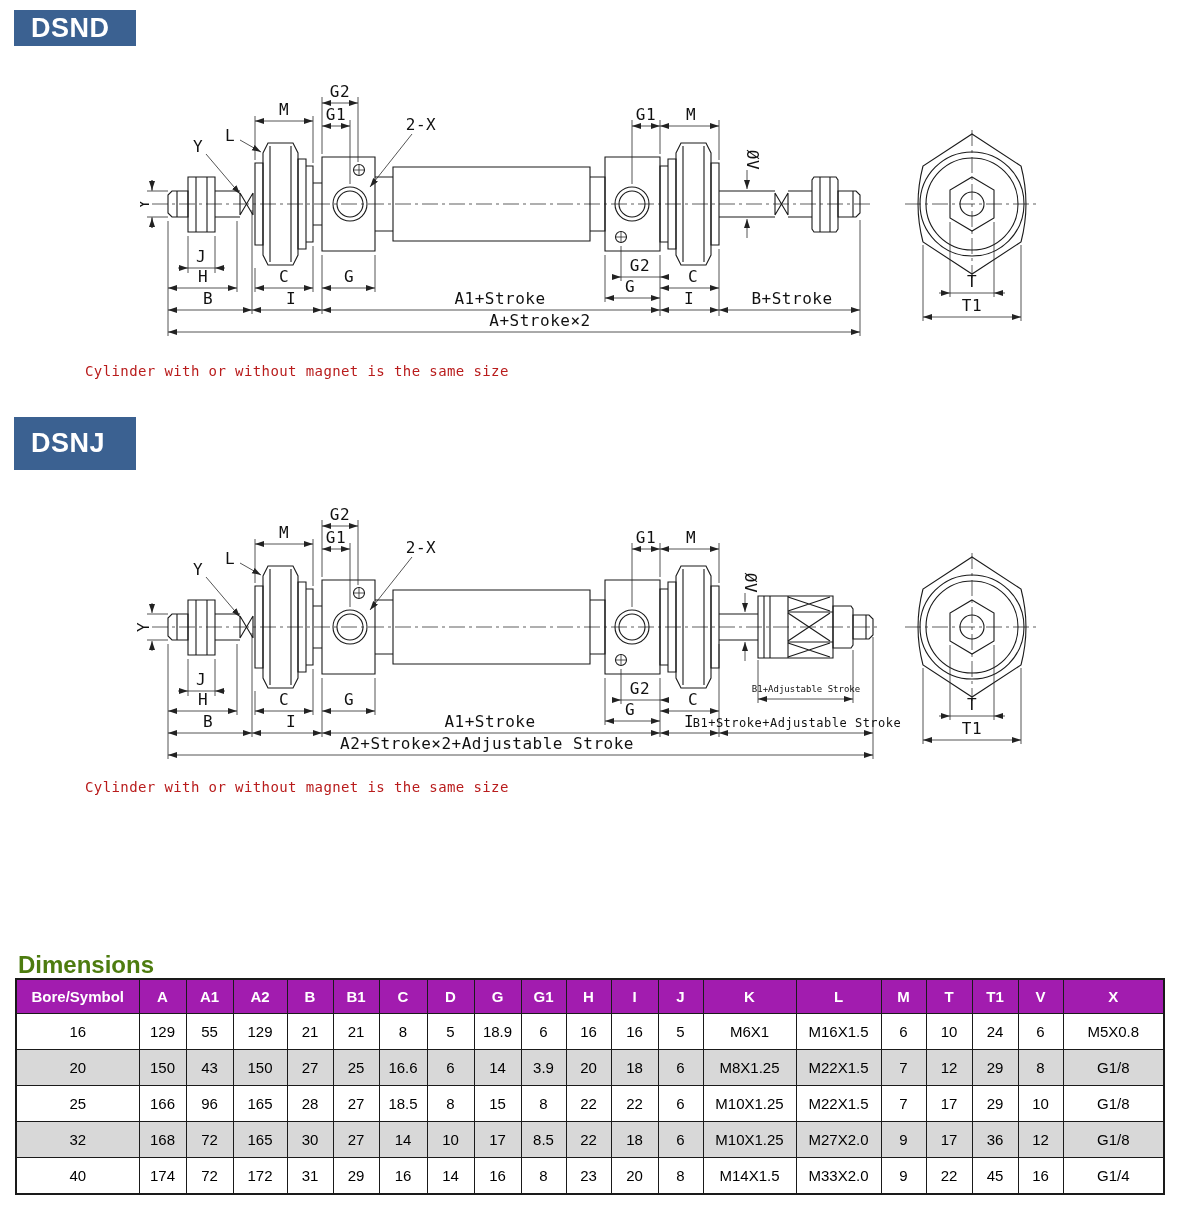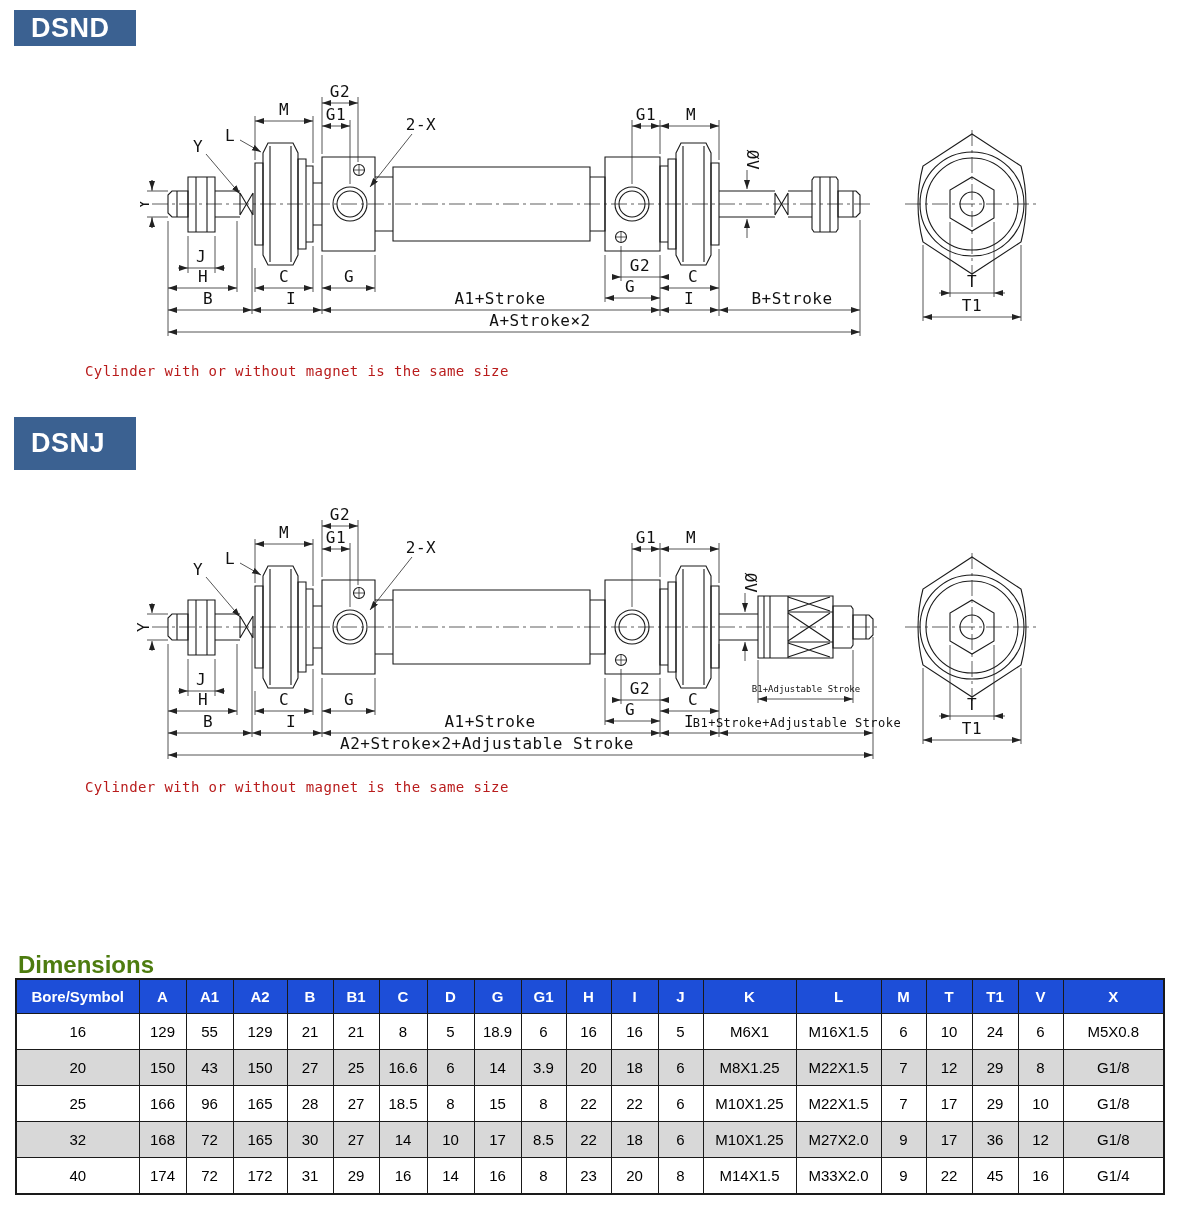--- a/index.html
+++ b/index.html
@@ -31,21 +31,21 @@
   text.lab{font-family:"DejaVu Sans Mono",monospace;font-size:16px;fill:#111;
            text-anchor:middle;letter-spacing:.5px;}
   text.labM{font-size:12px;}
   text.labS{font-size:9px;letter-spacing:0;}
 
   
   #table-wrap{position:absolute;left:15px;top:978px;}
   table{border-collapse:collapse;table-layout:fixed;width:1148px;
         font-family:"Liberation Sans",sans-serif;font-size:15px;color:#000;
         border:2px solid #1a1a1a;}
-  th{background:#1d4ed8;color:#fff;border:1px solid #1a1a1a;height:31px;
+  th{background:#a21caf;color:#fff;border:1px solid #1a1a1a;height:31px;
      font-weight:bold;font-size:15px;text-align:center;}
   td{border:1px solid #1a1a1a;height:33px;text-align:center;background:#fff;}
   tr.alt td{background:#d8d8d8;}
 </style>
 </head>
 <body>
 
 <div class="badge" id="badge-dsnd">
   <span>DSND</span>
 </div>

